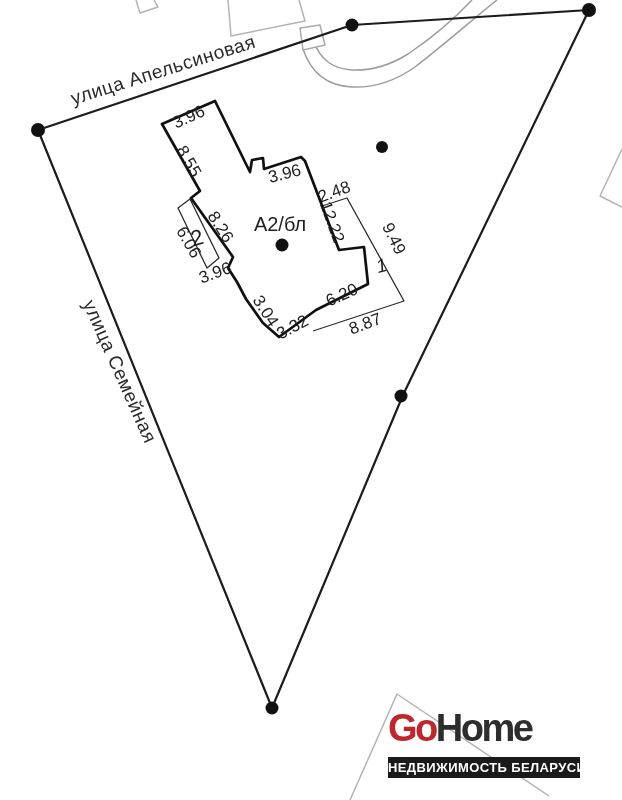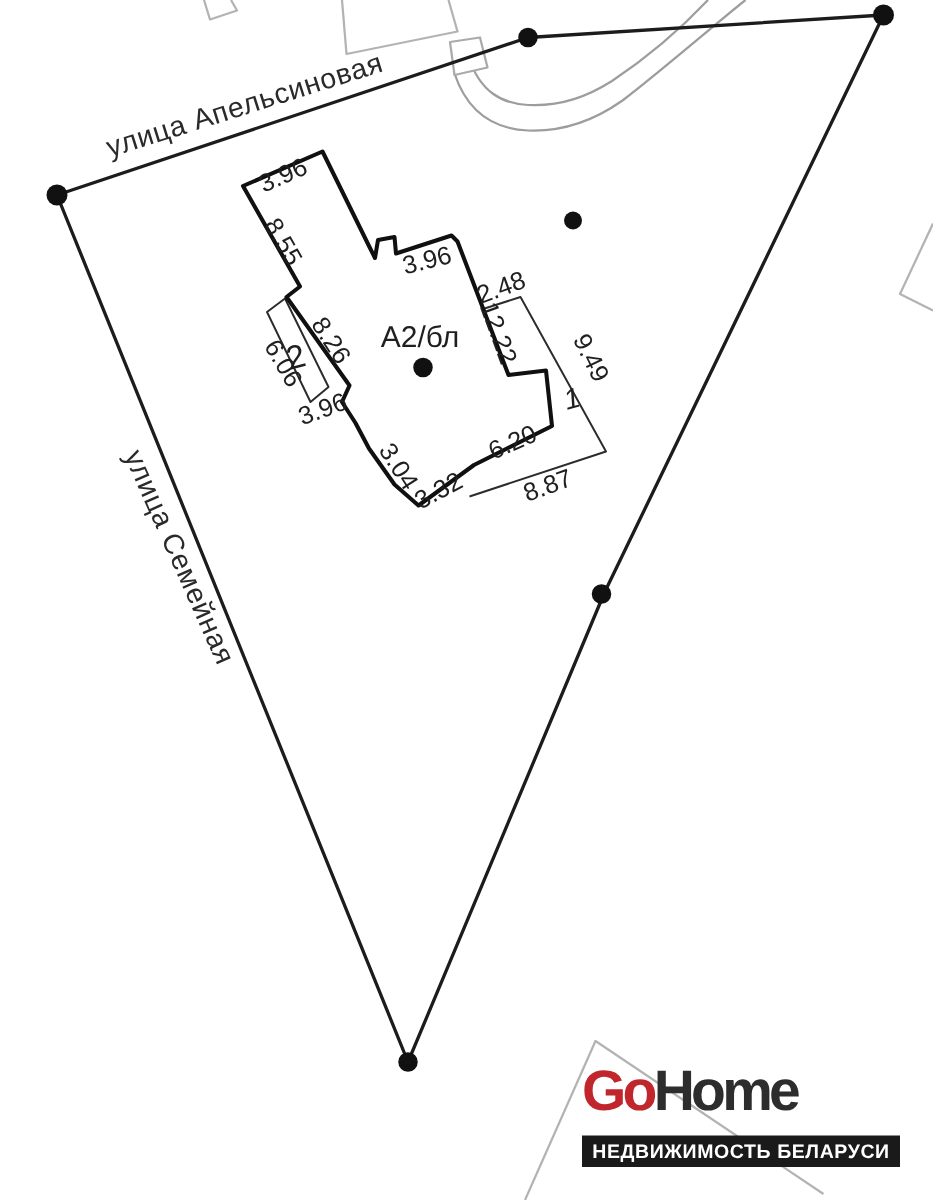--- a/index.html
+++ b/index.html
@@ -29,21 +29,21 @@
     font-weight:700;
     font-size:38px;
     line-height:56px;
     letter-spacing:-2.5px;
     white-space:nowrap;
   }
   .logo-word .go{color:#c0262b;}
   .logo-word .home{color:#2d2d2d;}
   .logo-bar{
     margin-top:1px;
-    width:212px;height:21px;
+    width:192px;height:21px;
     background:#1a1a1a;
     color:#ffffff;
     font-weight:700;
     font-size:13px;
     line-height:21px;
     text-align:center;
     letter-spacing:0.4px;
     white-space:nowrap;
   }
 </style>

